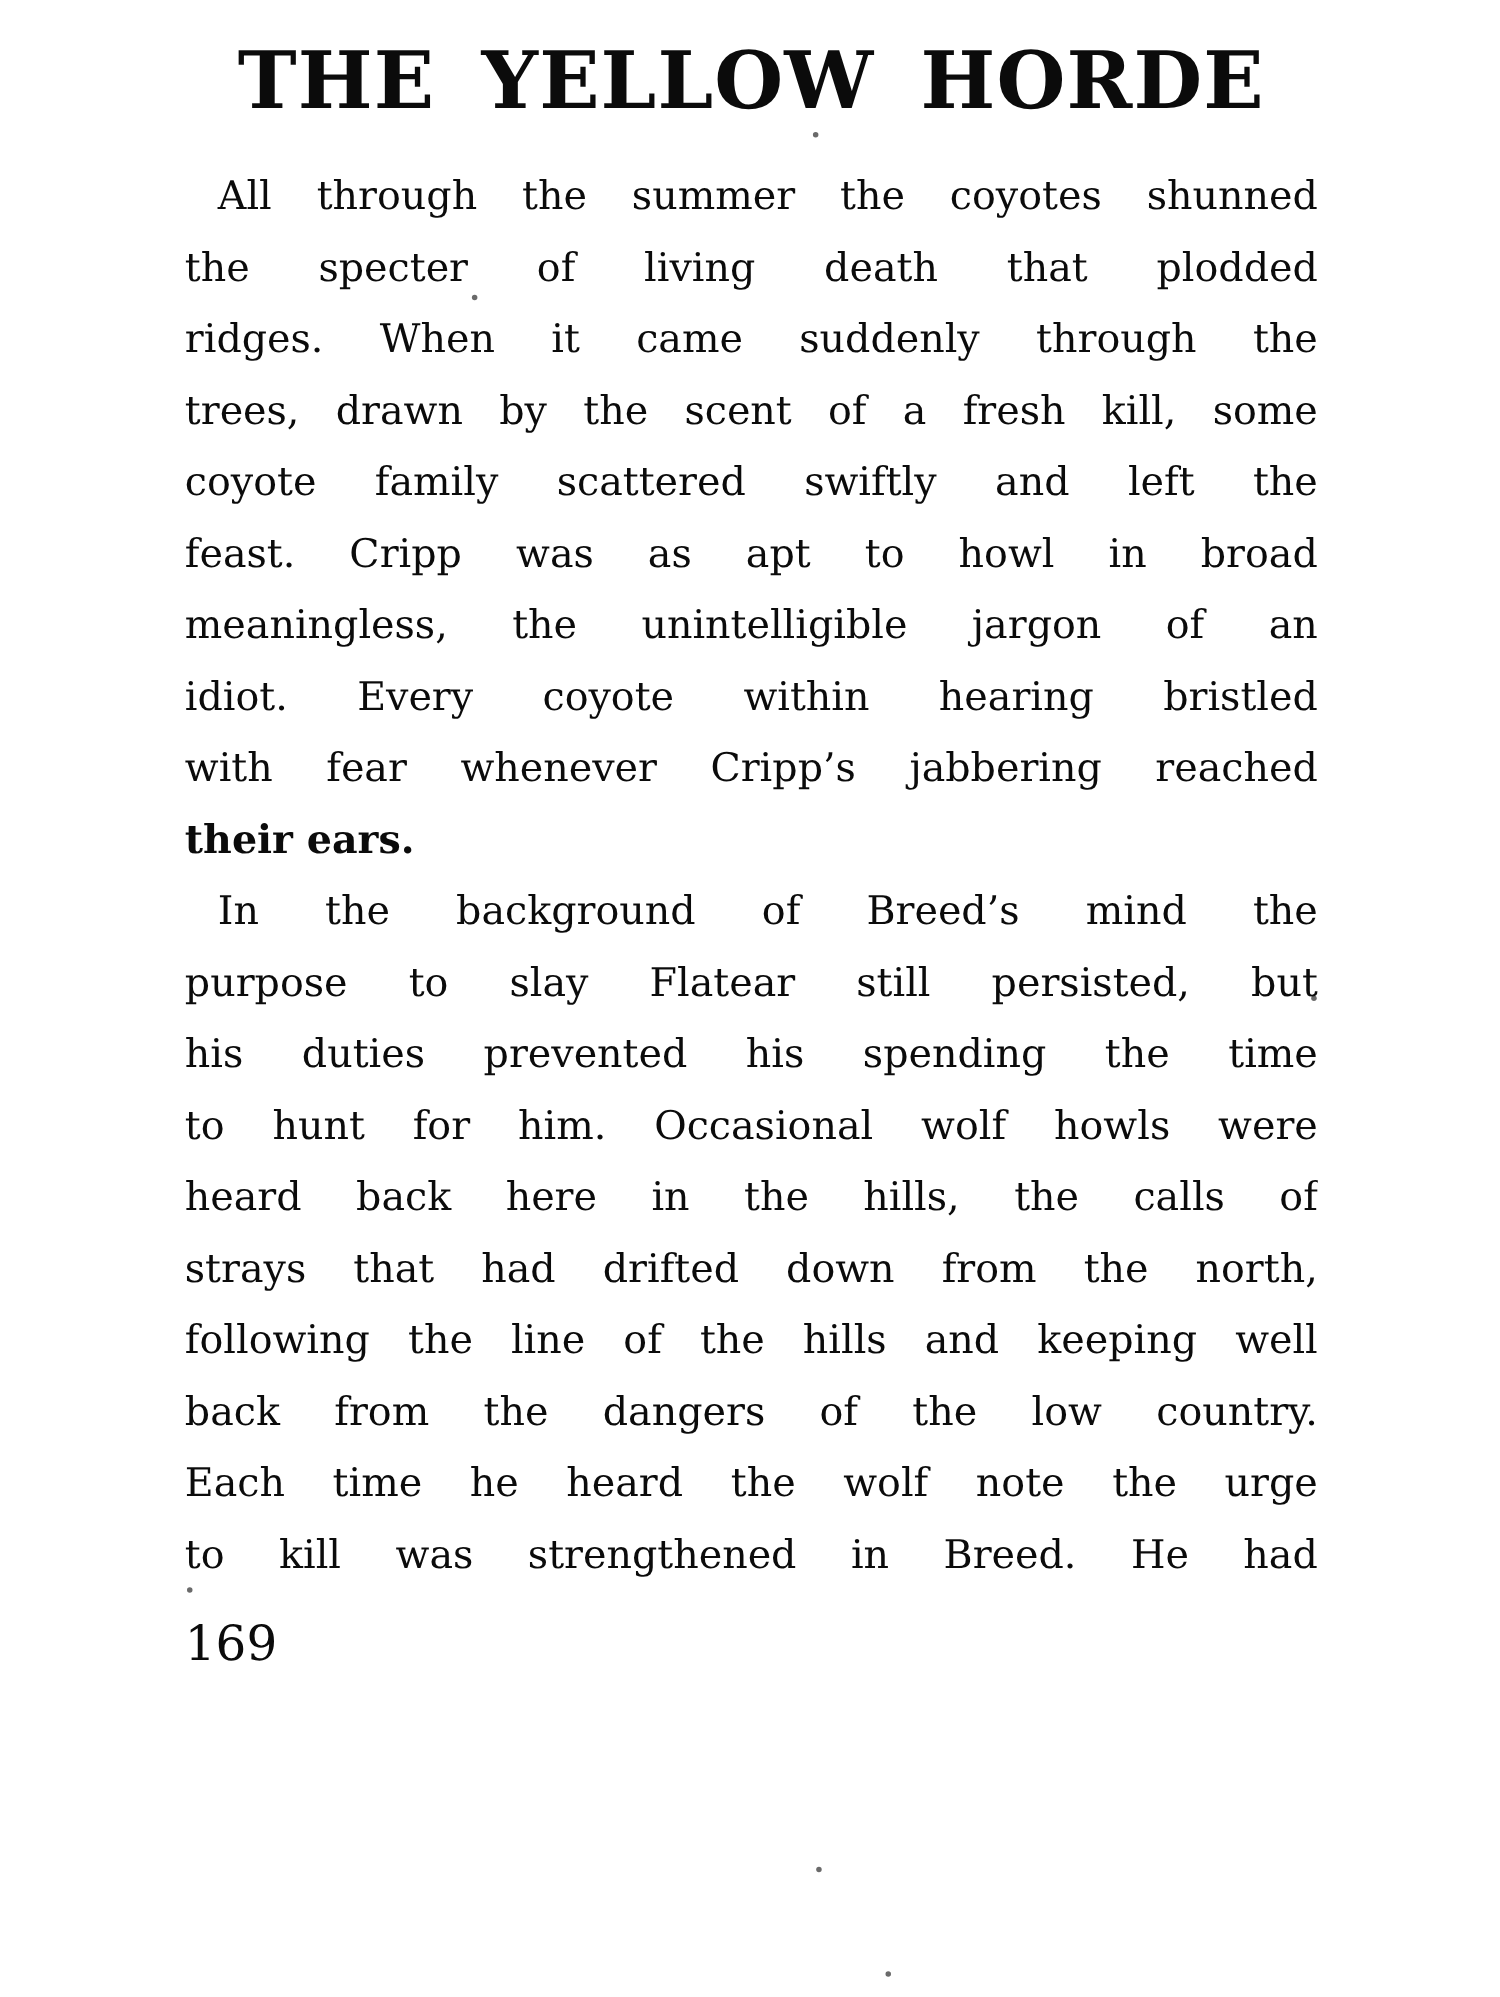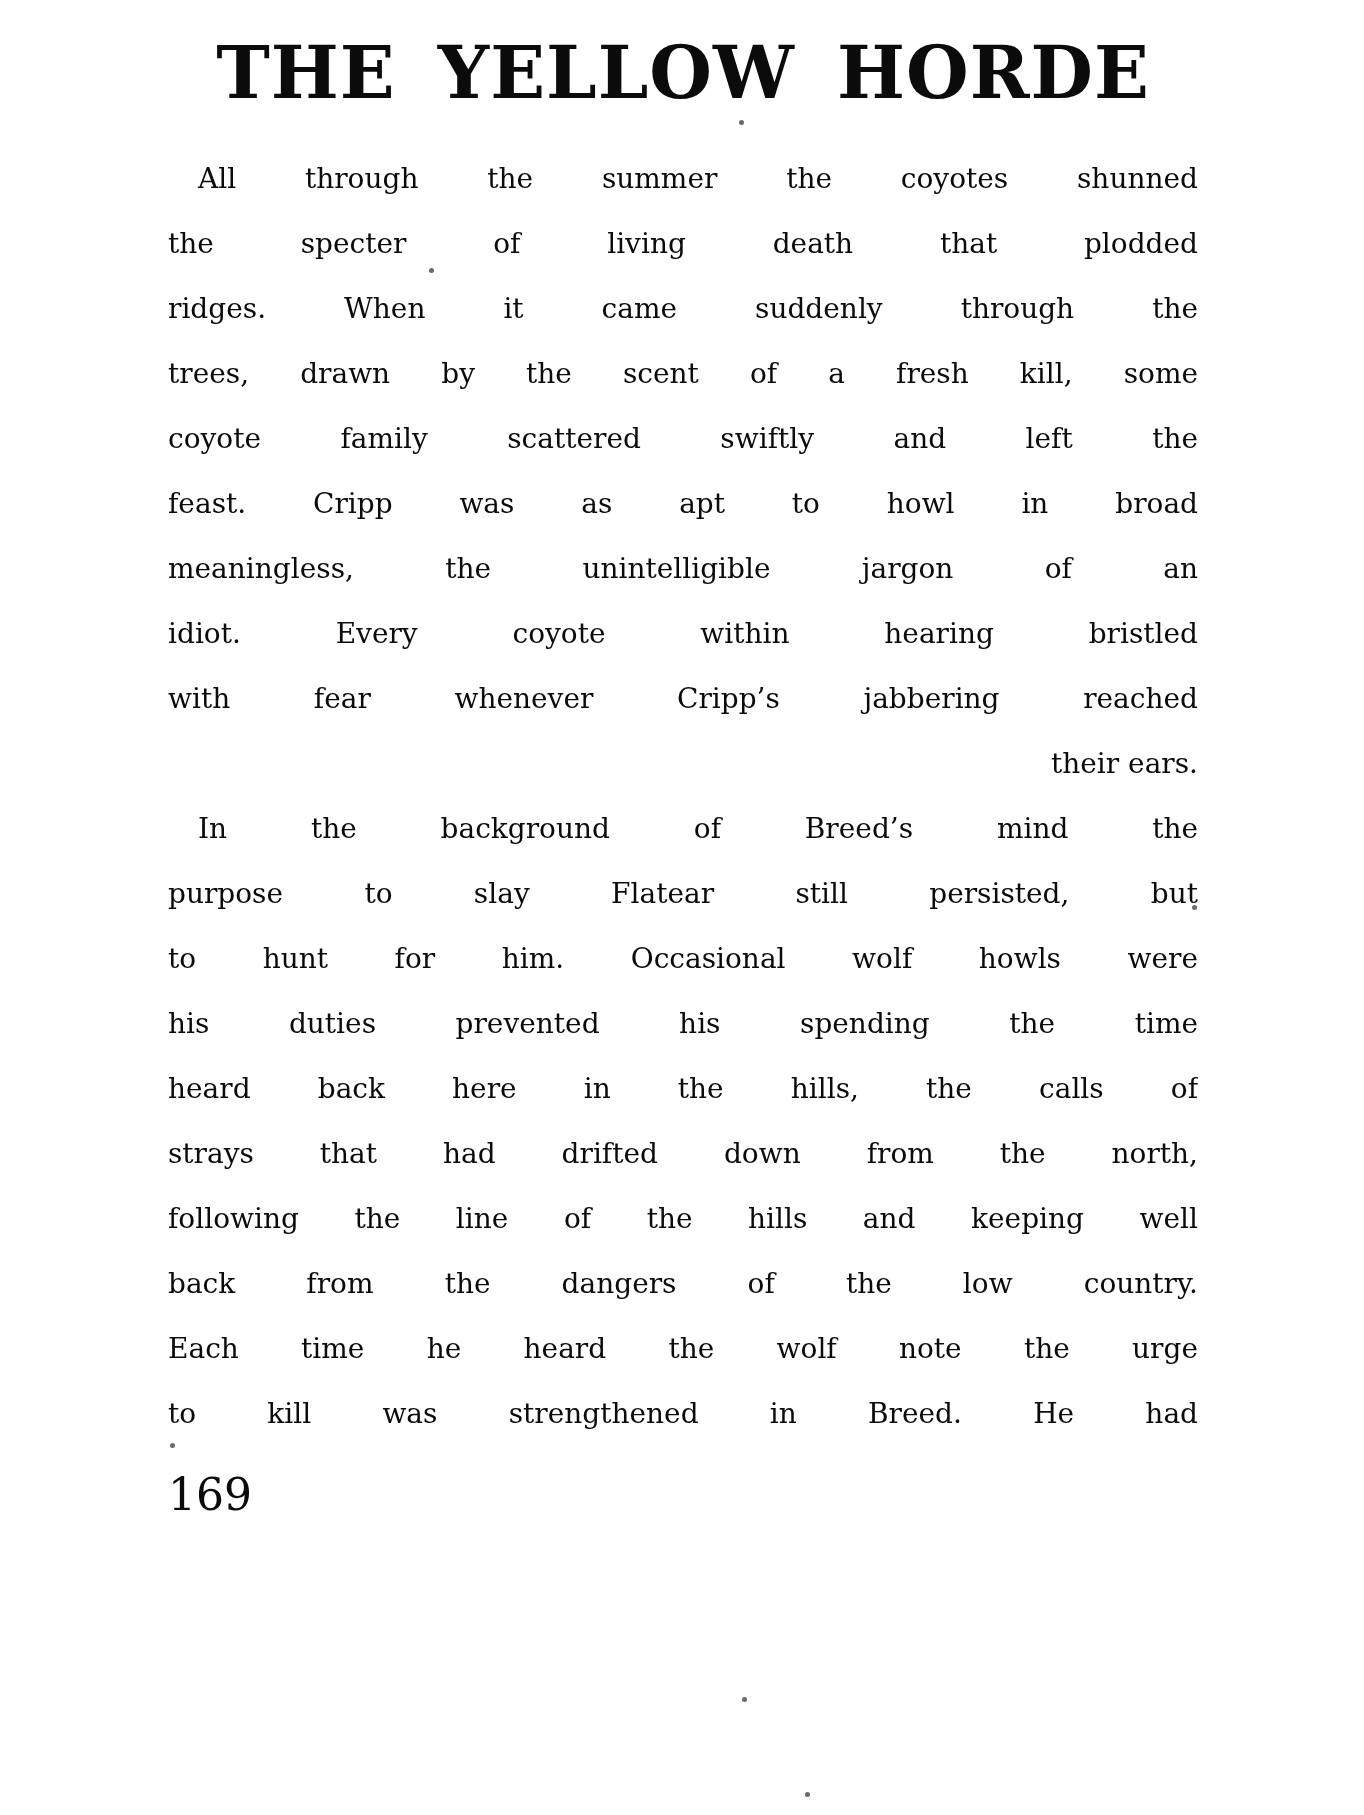--- a/index.html
+++ b/index.html
@@ -37,34 +37,35 @@
   }
   .body-text {
     margin-top: 32px;
   }
   .para {
     margin: 0;
   }
   .line {
     height: 65px;
     line-height: 65px;
-    font-size: 28px;
+    font-size: 36px;
     text-align: justify;
     overflow: hidden;
   }
   
   .line::after {
     content: "";
     display: inline-block;
     width: 100%;
     height: 0;
     vertical-align: top;
   }
   .line.no-just {
-    text-align: right;
+    text-align: left;
+    font-weight: bold;
   }
   .line.no-just::after {
     content: none;
   }
   .line.indent {
     text-indent: 30px;
   }
   .page-number {
     margin-top: 24px;
     text-align: left;
@@ -96,22 +97,22 @@
           <div class="line">coyote family scattered swiftly and left the</div>
           <div class="line">feast. Cripp was as apt to howl in broad</div>
           <div class="line">meaningless, the unintelligible jargon of an</div>
           <div class="line">idiot. Every coyote within hearing bristled</div>
           <div class="line">with fear whenever Cripp’s jabbering reached</div>
           <div class="line no-just">their ears.</div>
         </div>
         <div class="para">
           <div class="line indent">In the background of Breed’s mind the</div>
           <div class="line">purpose to slay Flatear still persisted, but</div>
+          <div class="line">his duties prevented his spending the time</div>
           <div class="line">to hunt for him. Occasional wolf howls were</div>
-          <div class="line">his duties prevented his spending the time</div>
           <div class="line">heard back here in the hills, the calls of</div>
           <div class="line">strays that had drifted down from the north,</div>
           <div class="line">following the line of the hills and keeping well</div>
           <div class="line">back from the dangers of the low country.</div>
           <div class="line">Each time he heard the wolf note the urge</div>
           <div class="line">to kill was strengthened in Breed. He had</div>
         </div>
       </div>
 
     <div class="page-number">169</div>

